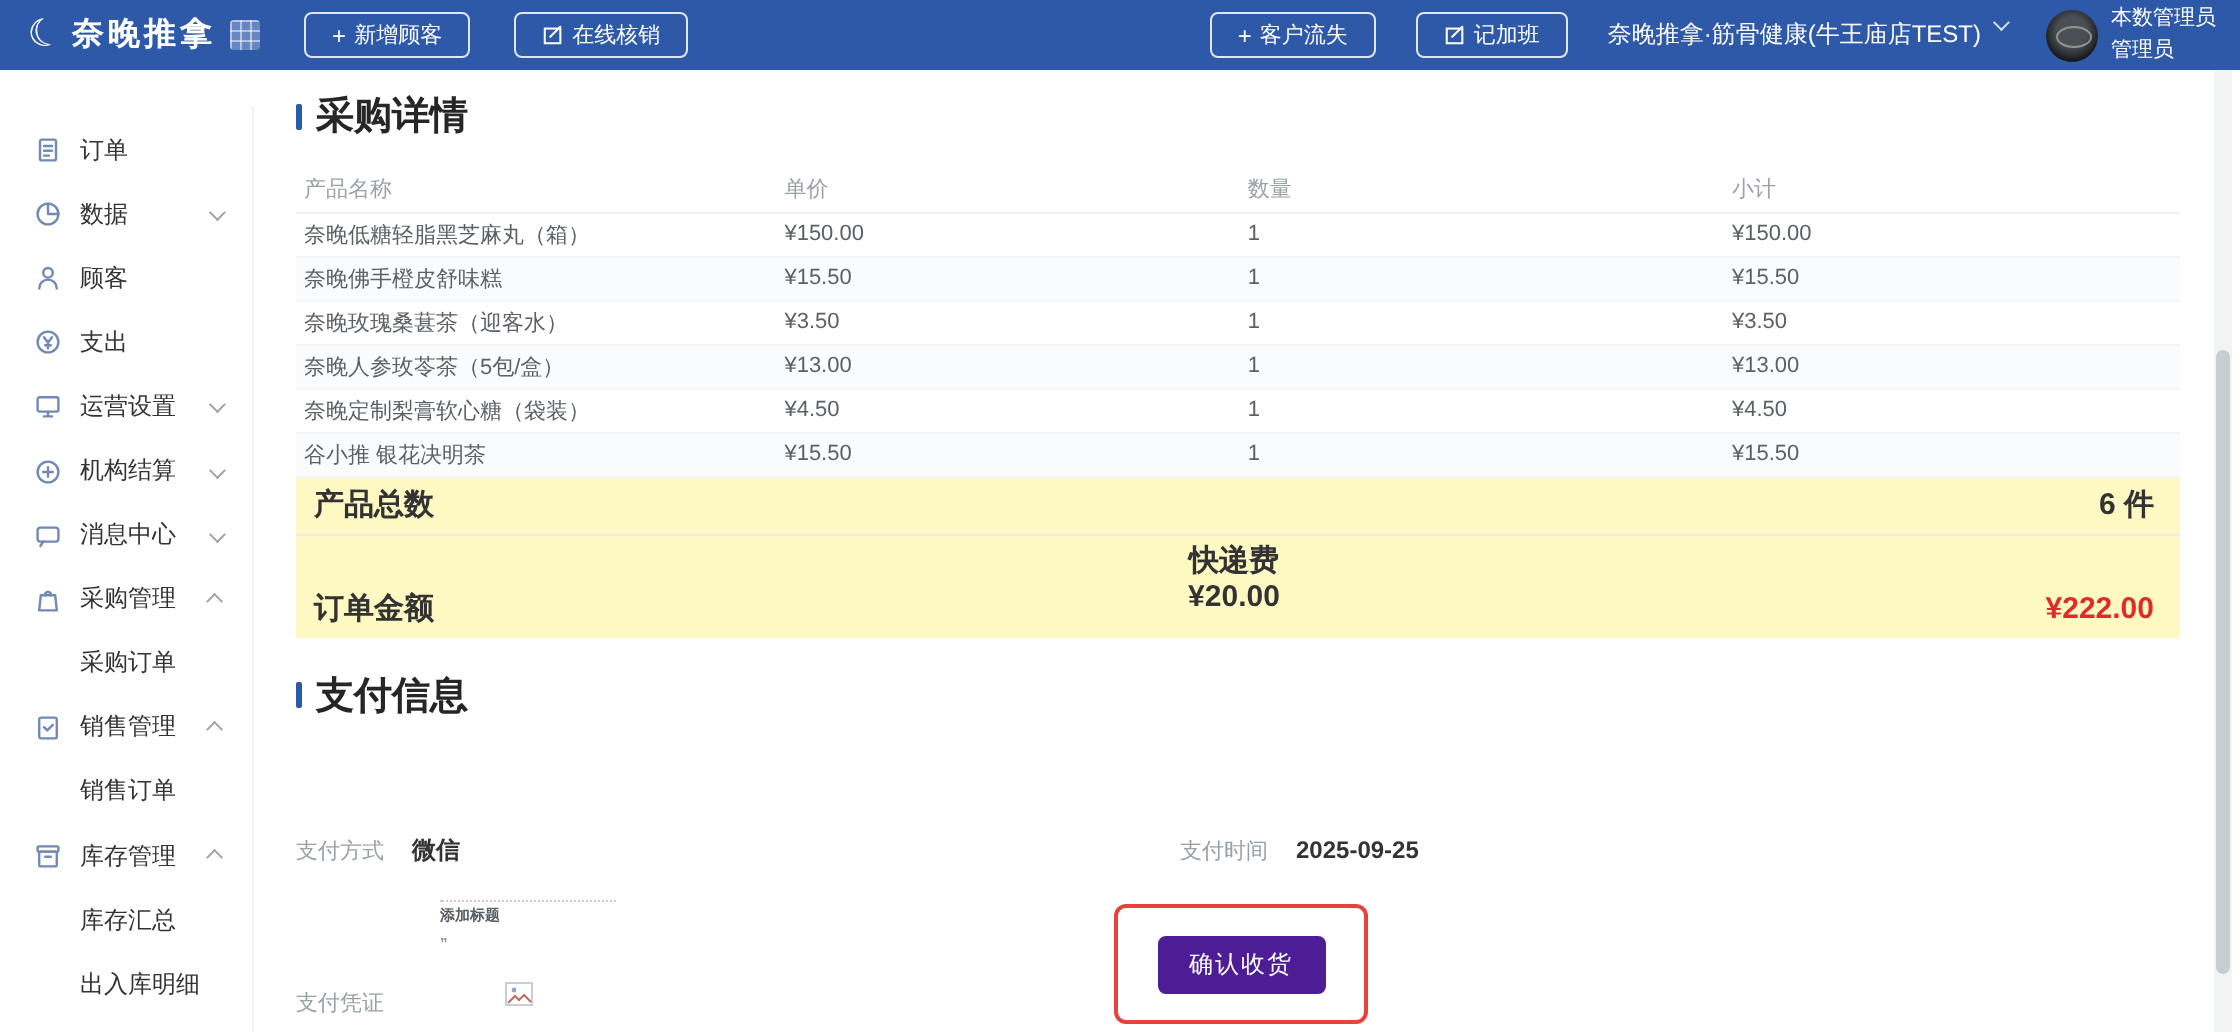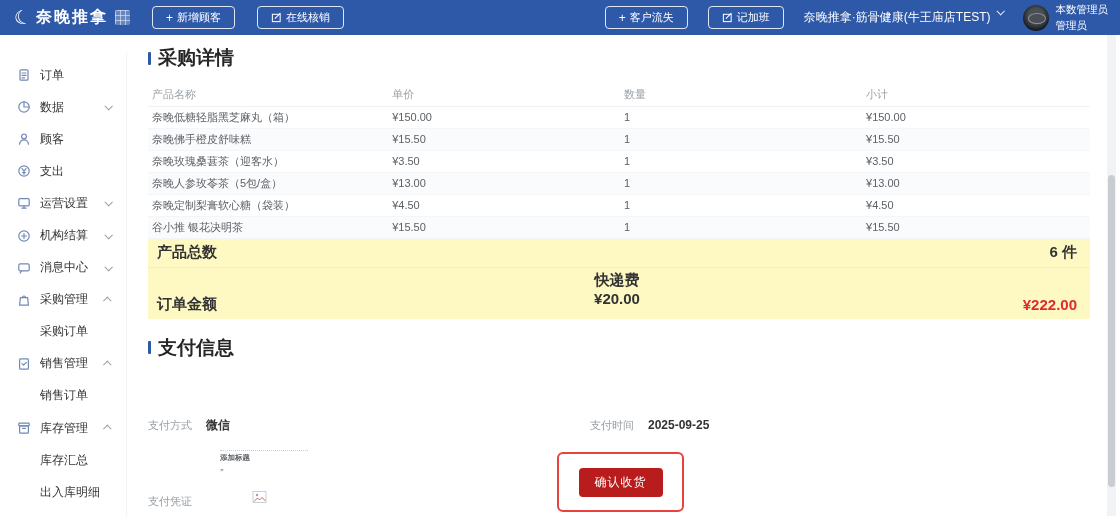--- a/index.html
+++ b/index.html
@@ -65,21 +65,21 @@
   .pay-val { color:#333; font-weight:bold; }
   .pay-col-left { width:442px; display:flex; align-items:baseline; }
   .pay-col-right { display:flex; align-items:baseline; }
   .voucher-row { margin-top:16px; display:flex; font-size:11px; }
   .voucher-box { margin-left:14px; width:92px; height:64px; position:relative; }
   .voucher-alt { font-size:7.5px; color:#5a5f64; font-weight:bold; border-top:1px dotted #c9cdd2; padding-top:2px; width:88px; }
   .voucher-alt::after { content:"\201E"; display:block; color:#8a9096; }
   .broken-img { position:absolute; left:32px; top:40px; }
 
   .confirm-annot { position:absolute; left:429px; top:417px; width:127px; height:60px; border:2.5px solid #e8423c; border-radius:6px; display:flex; align-items:center; justify-content:center; }
-  .confirm-btn { background:#b91c1c; color:#fff; border:none; border-radius:4px; font-size:12px; padding:6px 16px; cursor:pointer; font-family:Liberation Sans, sans-serif; letter-spacing:1px; }
+  .confirm-btn { background:#4c1d95; color:#fff; border:none; border-radius:4px; font-size:12px; padding:6px 16px; cursor:pointer; font-family:Liberation Sans, sans-serif; letter-spacing:1px; }
 
   
   .scroll-track { position:absolute; top:35px; right:4px; bottom:0; width:9px; background:#f2f3f5; z-index:6; }
   .scroll-thumb { position:absolute; top:140px; left:1px; width:7px; height:312px; background:#c9cdd1; border-radius:4px; }
 
   svg.ic { stroke:#7289b6; fill:none; stroke-width:1.2; stroke-linecap:round; stroke-linejoin:round; }
   svg.tbic { stroke:#fff; fill:none; stroke-width:1.1; stroke-linecap:round; }
 </style>
 </head>
 <body>

